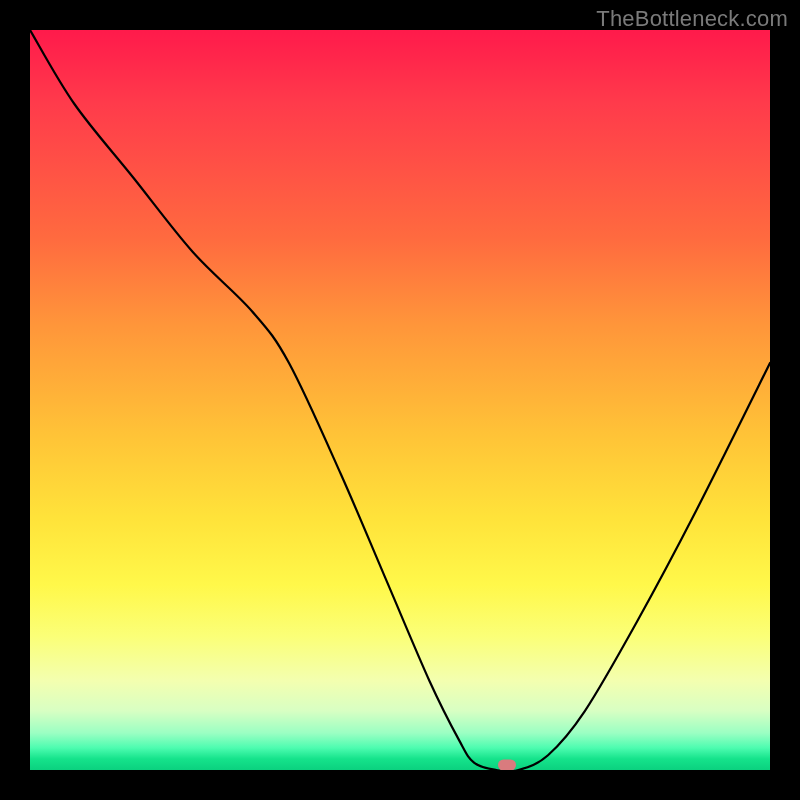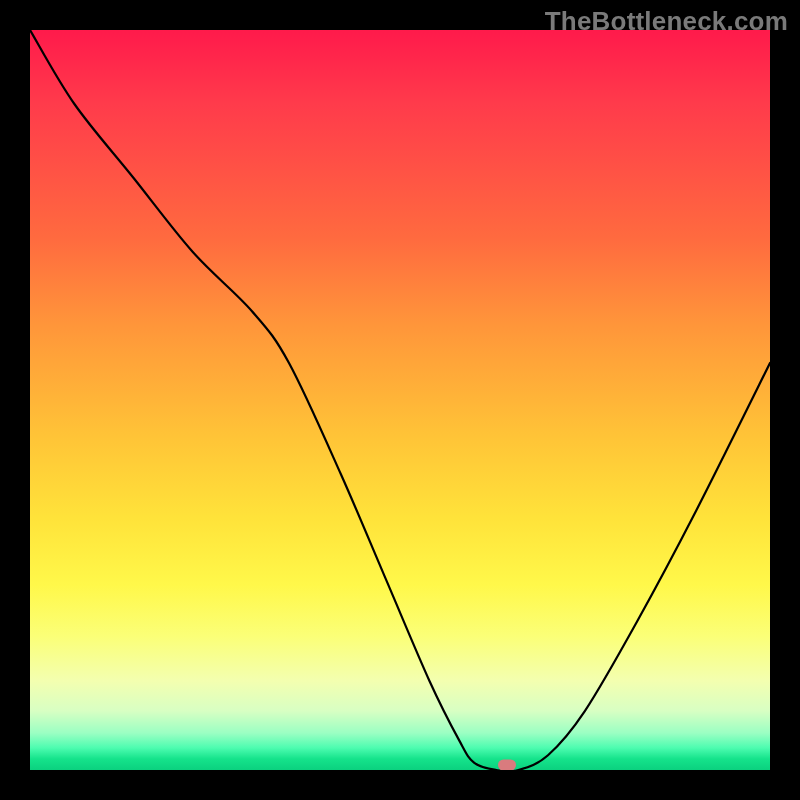--- a/index.html
+++ b/index.html
@@ -15,22 +15,22 @@
     position: relative;
     width: 800px;
     height: 800px;
     background: #000;
   }
   .watermark {
     position: absolute;
     top: 6px;
     right: 12px;
     color: #7a7a7a;
-    font-size: 26px;
-    font-weight: 700;
+    font-size: 22px;
+    font-weight: 400;
     letter-spacing: 0.2px;
     z-index: 10;
     user-select: none;
   }
   .plot-area {
     position: absolute;
     left: 30px;
     top: 30px;
     width: 740px;
     height: 740px;

